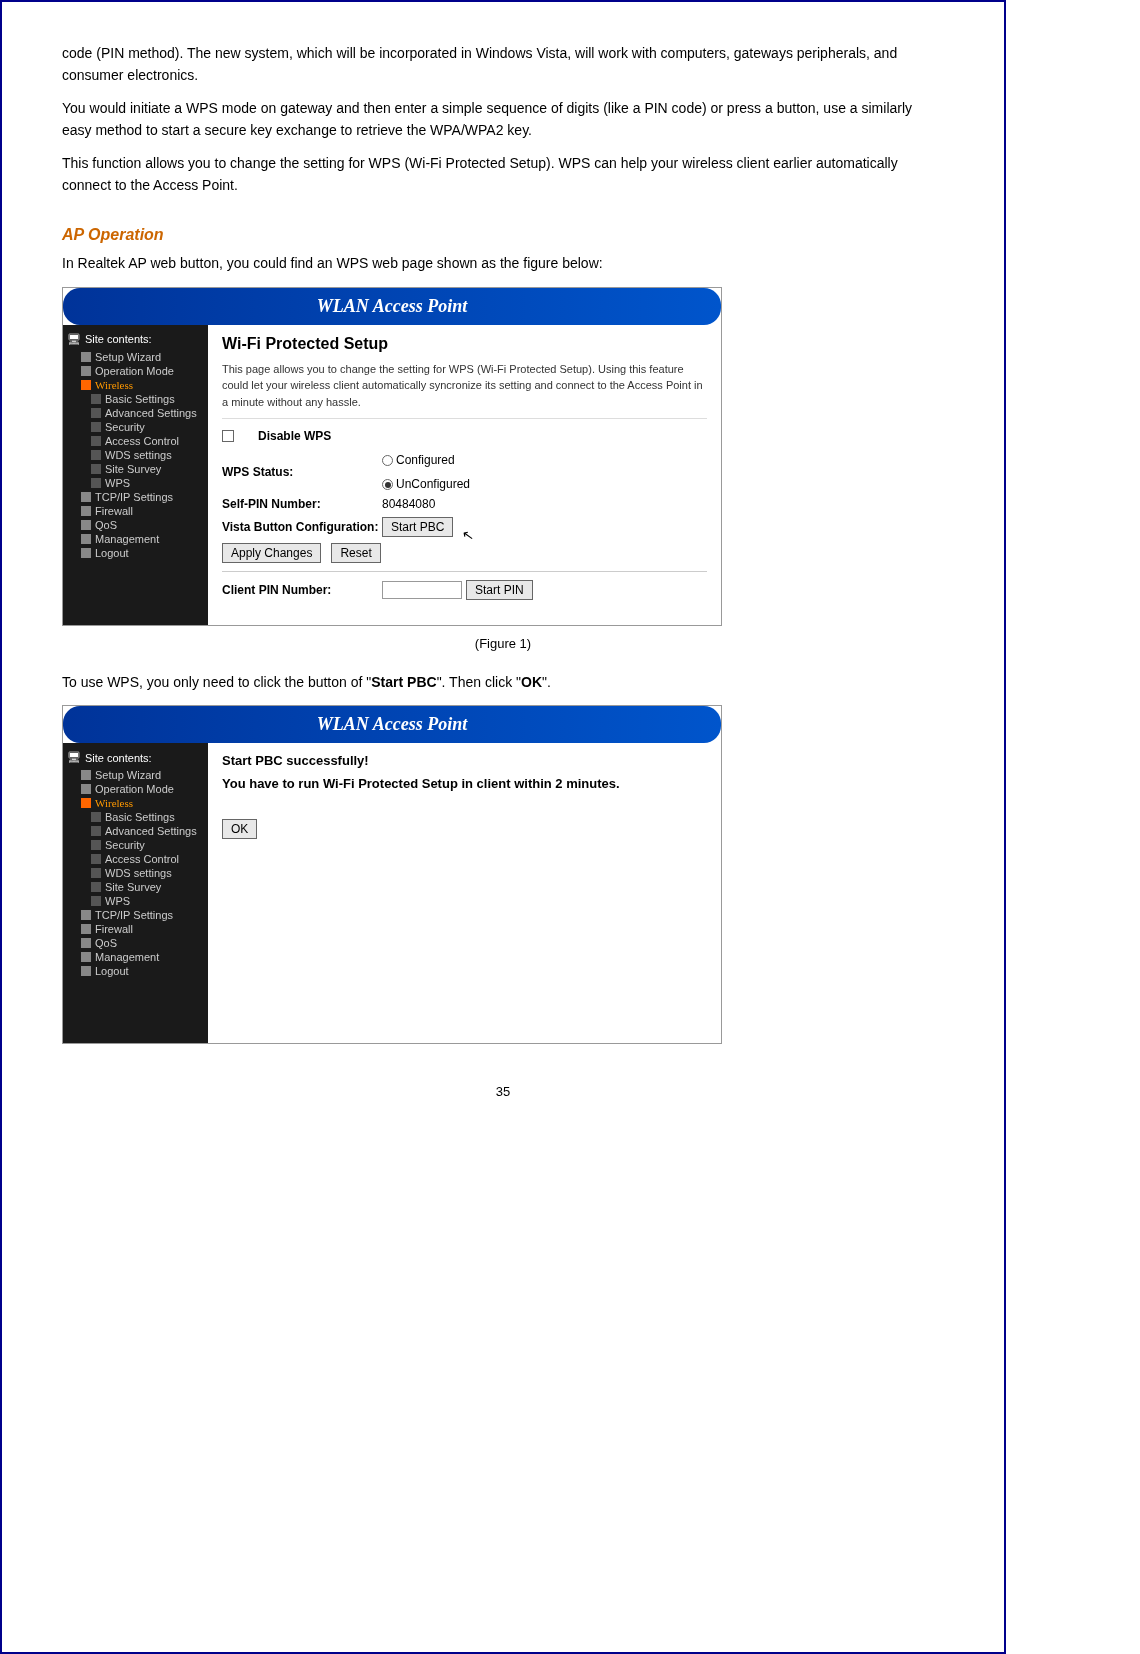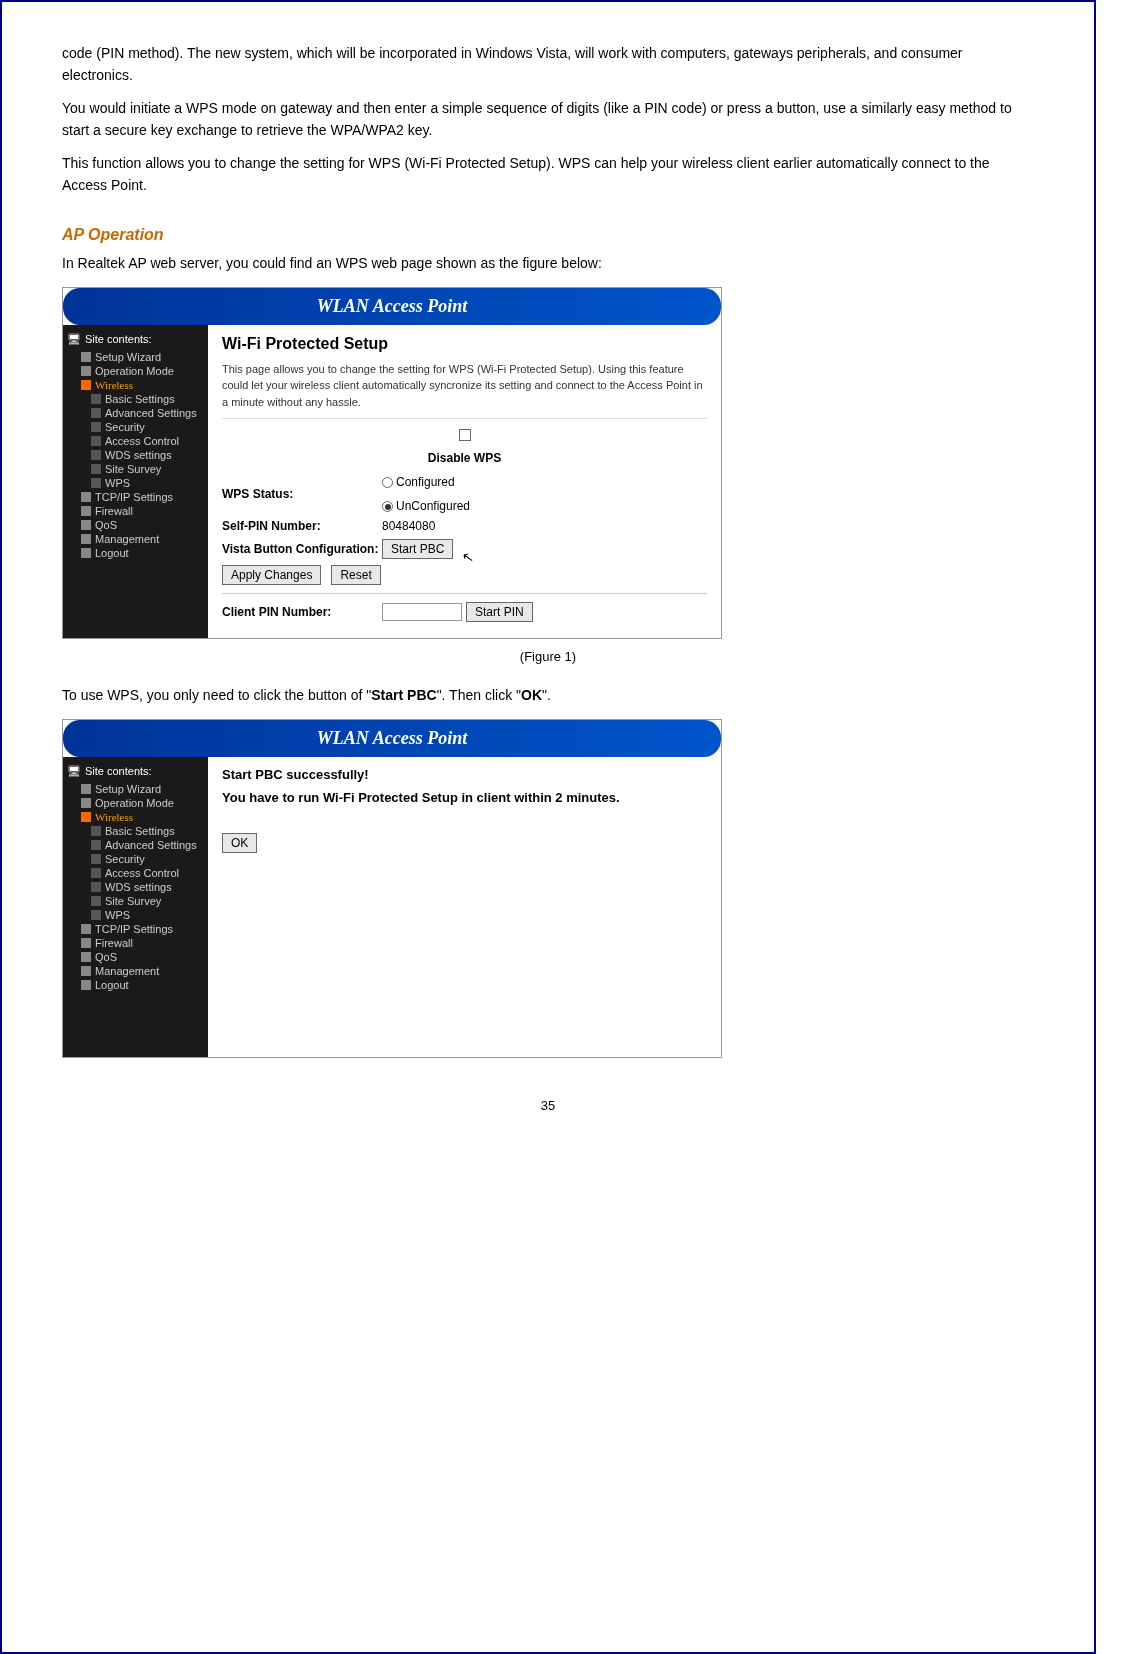--- a/index.html
+++ b/index.html
@@ -3,21 +3,21 @@
   <meta charset="utf-8">
   <style>
     * { box-sizing: border-box; margin: 0; padding: 0; }
     body {
       font-family: Arial, sans-serif;
       font-size: 14px;
       background: #fff;
       color: #000;
     }
     .page {
-      width: 1096px;
+      width: 1006px;
       min-height: 1654px;
       border: 2px solid #00008B;
       padding: 40px 60px 60px 60px;
       position: relative;
     }
     .body-text {
       font-size: 14px;
       line-height: 1.6;
       margin-bottom: 10px;
     }
@@ -129,25 +129,24 @@
       font-weight: bold;
       min-width: 160px;
       font-size: 12px;
     }
     .form-value {
       font-size: 12px;
     }
     .checkbox-row {
       display: flex;
       align-items: center;
-      gap: 10px;
+      gap: 24px;
       margin-bottom: 10px;
       font-size: 12px;
       font-weight: bold;
-      flex-direction: column;
     }
     .checkbox-box {
       width: 12px;
       height: 12px;
       border: 1px solid #666;
       background: #fff;
       display: inline-block;
     }
     .radio-group {
       display: flex;
@@ -243,21 +242,21 @@
 </head>
 <body>
 
 <div class="page">
 
   <p class="body-text">code (PIN method). The new system, which will be incorporated in Windows Vista, will work with computers, gateways peripherals, and consumer electronics.</p>
   <p class="body-text">You would initiate a WPS mode on gateway and then enter a simple sequence of digits (like a PIN code) or press a button, use a similarly easy method to start a secure key exchange to retrieve the WPA/WPA2 key.</p>
   <p class="body-text">This function allows you to change the setting for WPS (Wi-Fi Protected Setup). WPS can help your wireless client earlier automatically connect to the Access Point.</p>
 
   <h2 class="section-heading">AP Operation</h2>
-  <p class="intro-text">In Realtek AP web server, you could find an WPS web page shown as the figure below:</p>
+  <p class="intro-text">In Realtek AP web button, you could find an WPS web page shown as the figure below:</p>
 
   <div class="wlan-box">
     <div class="wlan-header">WLAN Access Point</div>
     <div class="wlan-body">
 
       <div class="wlan-sidebar">
         <div class="site-label">
           <span>🖥</span>
           <span>Site contents:</span>
         </div>

